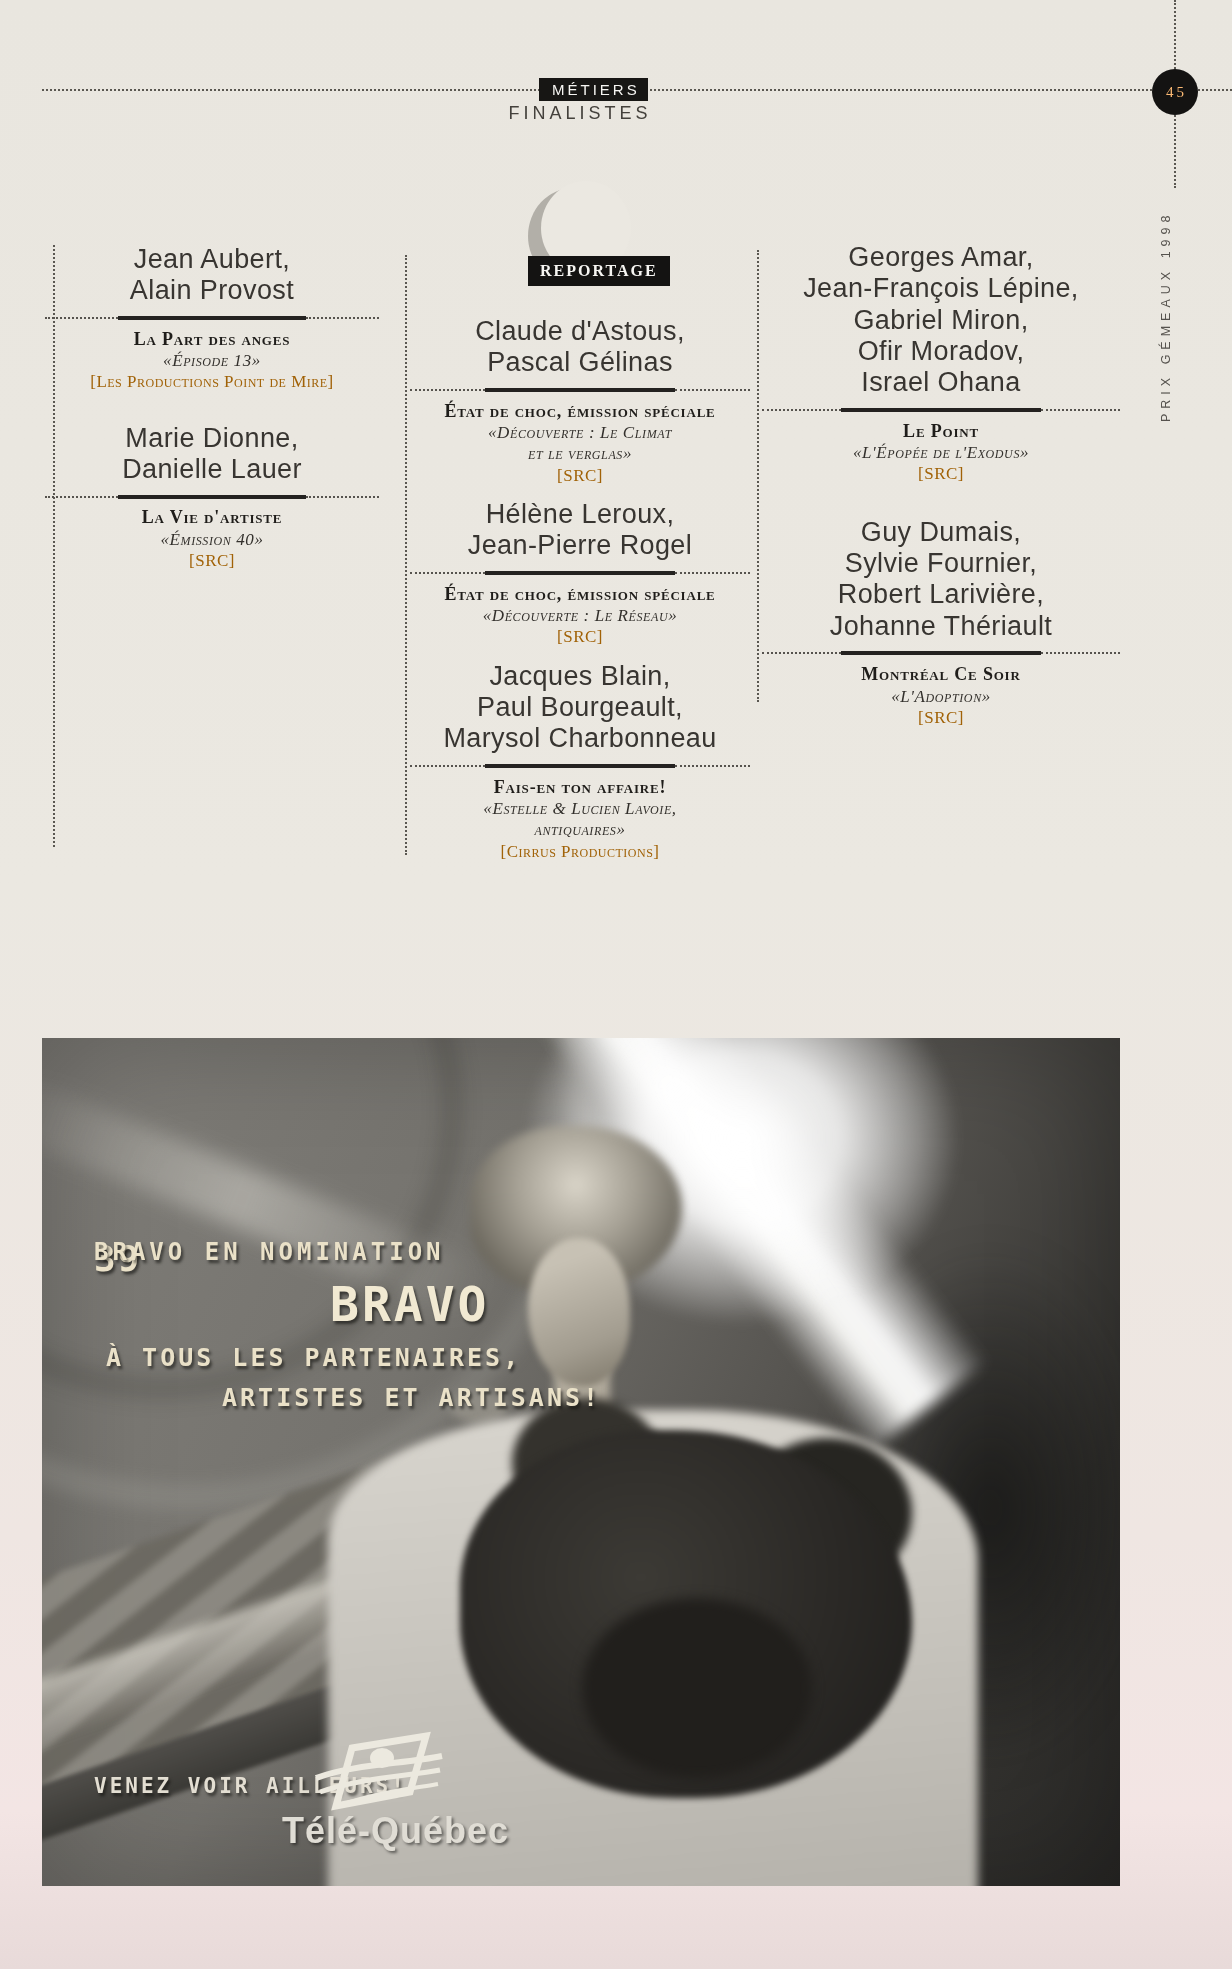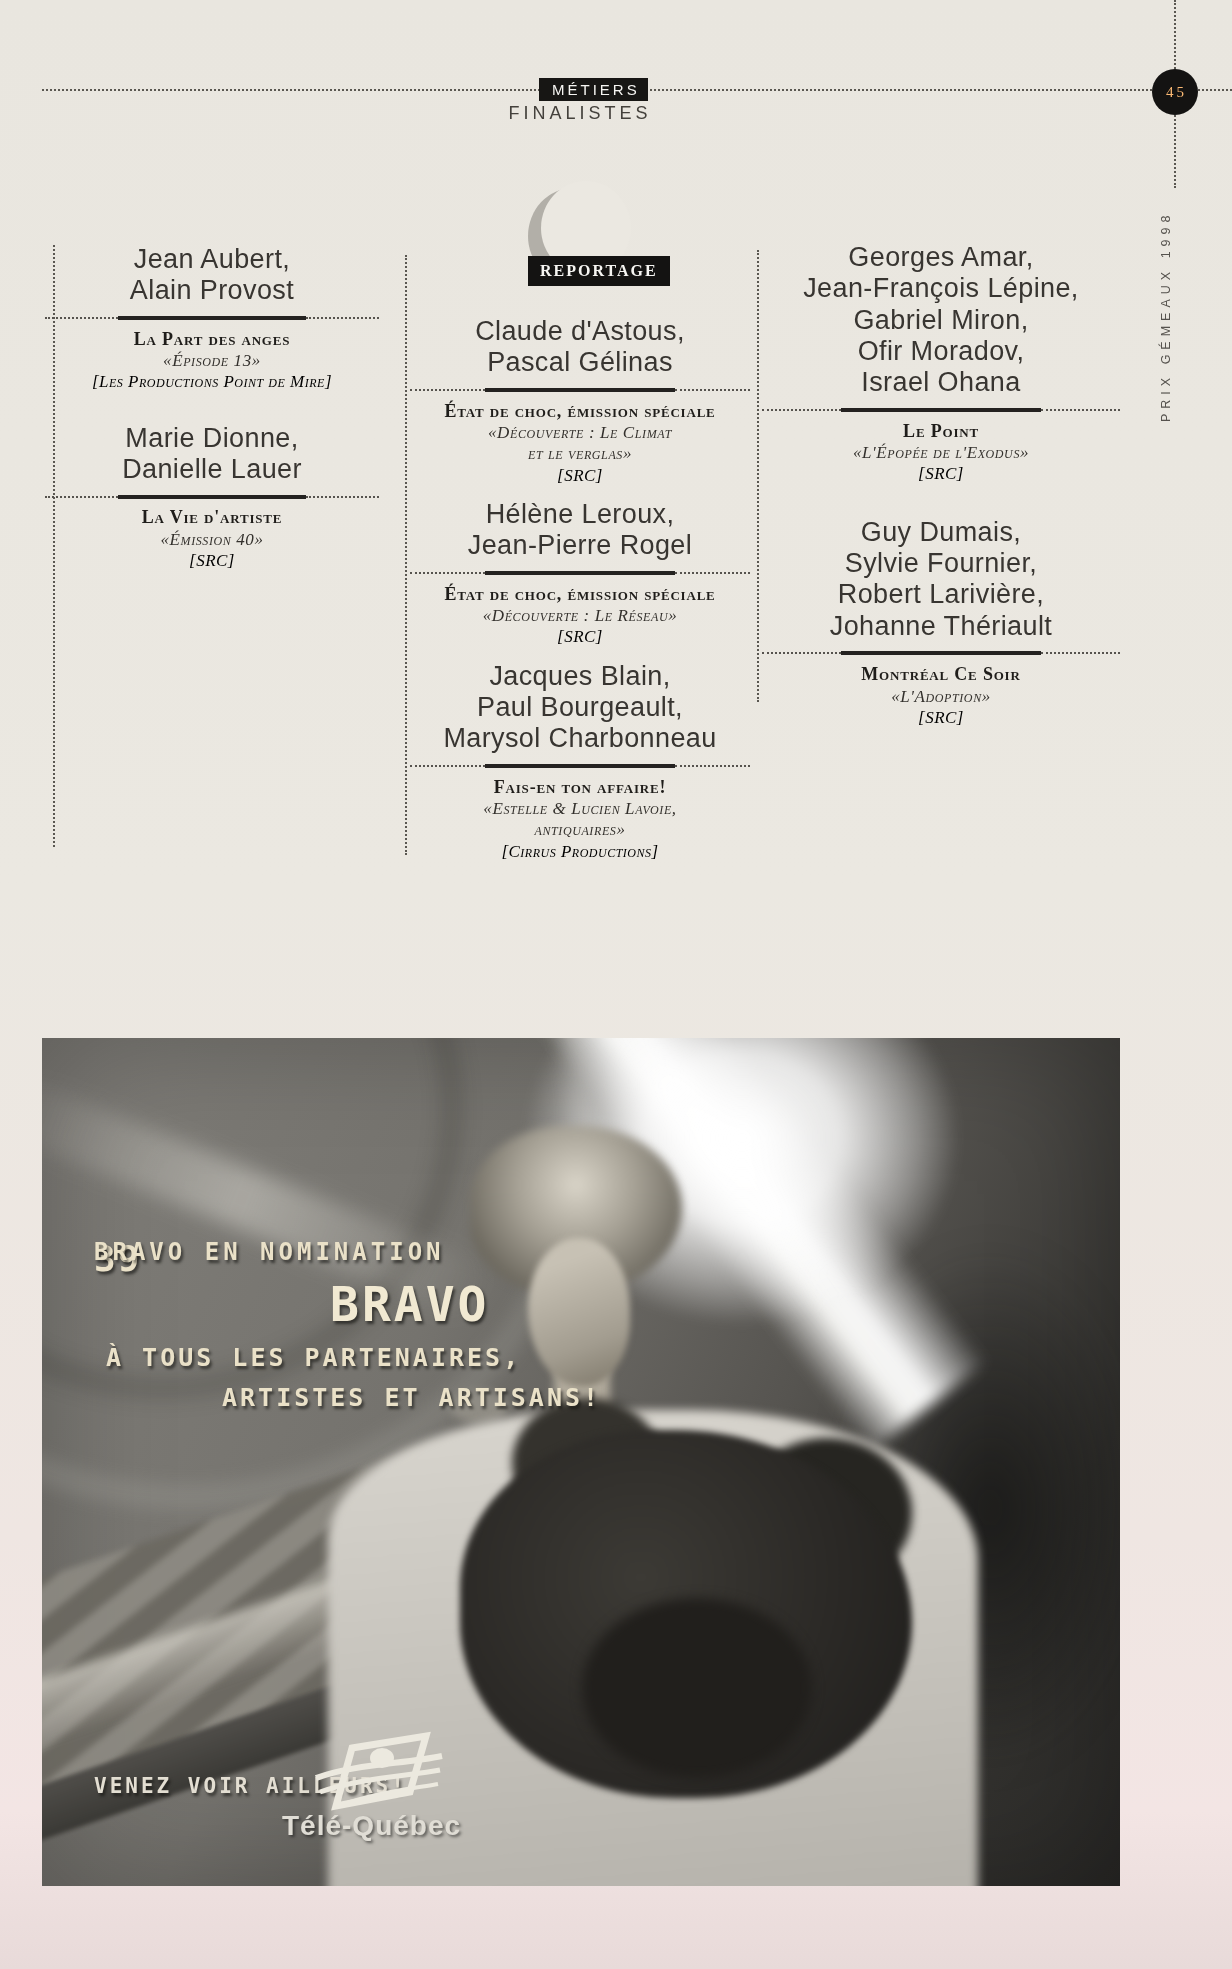--- a/index.html
+++ b/index.html
@@ -49,21 +49,21 @@
   .show{
     font-family:"Liberation Serif",serif;font-variant:small-caps;font-weight:bold;
     font-size:18px;line-height:1.2;letter-spacing:0.8px;color:#1f1d1a;
   }
   .ep{
     font-family:"Liberation Serif",serif;font-variant:small-caps;font-style:italic;
     font-size:17px;line-height:1.25;letter-spacing:0.6px;color:#33302c;white-space:pre-line;
   }
   .prod{
     font-family:"Liberation Serif",serif;font-variant:small-caps;
-    font-size:17px;line-height:1.25;letter-spacing:0.5px;color:#000000;white-space:pre-line;font-style:italic;
+    font-size:17px;line-height:1.25;letter-spacing:0.5px;color:#a16207;white-space:pre-line;
   }
   
   .cat-head{position:relative;height:132px;}
   .crescent{position:absolute;left:118px;top:4px;width:90px;height:96px;border-radius:50%;background:#b2afa8;}
   .crescent::after{content:"";position:absolute;left:13px;top:-7px;width:90px;height:94px;border-radius:50%;background:#ebe8e1;}
   .cat-badge{
     position:absolute;left:118px;top:72px;background:#141312;color:#f6f5f2;
     font-weight:bold;font-size:16px;letter-spacing:2px;padding:6px 12px;z-index:2;
     font-family:"Liberation Serif",serif;
   }
@@ -121,21 +121,21 @@
   .ad-text{color:#eae1c8;font-family:"DejaVu Sans Mono",monospace;font-weight:bold;
     text-shadow:2px 3px 3px rgba(15,15,12,0.6);white-space:nowrap;}
   .ad-l1{left:52px;top:200px;font-size:24px;letter-spacing:4px;}
   .ad-l1 .n39{font-size:36px;letter-spacing:2px;vertical-align:-3px;margin-right:14px;}
   .ad-l2{left:288px;top:238px;font-size:48px;letter-spacing:3px;color:#f1e9d2;}
   .ad-l3{left:64px;top:305px;font-size:25px;letter-spacing:3px;}
   .ad-l4{left:180px;top:345px;font-size:25px;letter-spacing:3px;}
   .ad-tag{left:52px;top:736px;font-size:21px;letter-spacing:3px;color:#e3ded2;}
   .tq-logo{left:272px;top:688px;width:130px;height:100px;}
   .tq-brand{left:240px;top:772px;font-family:"Liberation Sans",sans-serif;font-weight:bold;
-    font-size:28px;letter-spacing:1px;color:#e0ddd5;text-shadow:2px 2px 3px rgba(20,20,18,0.55);}
+    font-size:36px;letter-spacing:1px;color:#e0ddd5;text-shadow:2px 2px 3px rgba(20,20,18,0.55);}
 </style>
 </head>
 <body>
 
 <div class="hline" style="left:42px;top:89px;width:1190px;"></div>
 <div class="vline" style="left:1174px;top:0;height:188px;"></div>
 <div class="metiers-badge">MÉTIERS</div>
 <div class="finalistes">FINALISTES</div>
 <div class="pagenum">45</div>
 <div class="sidebar-text">PRIX GÉMEAUX 1998</div>

